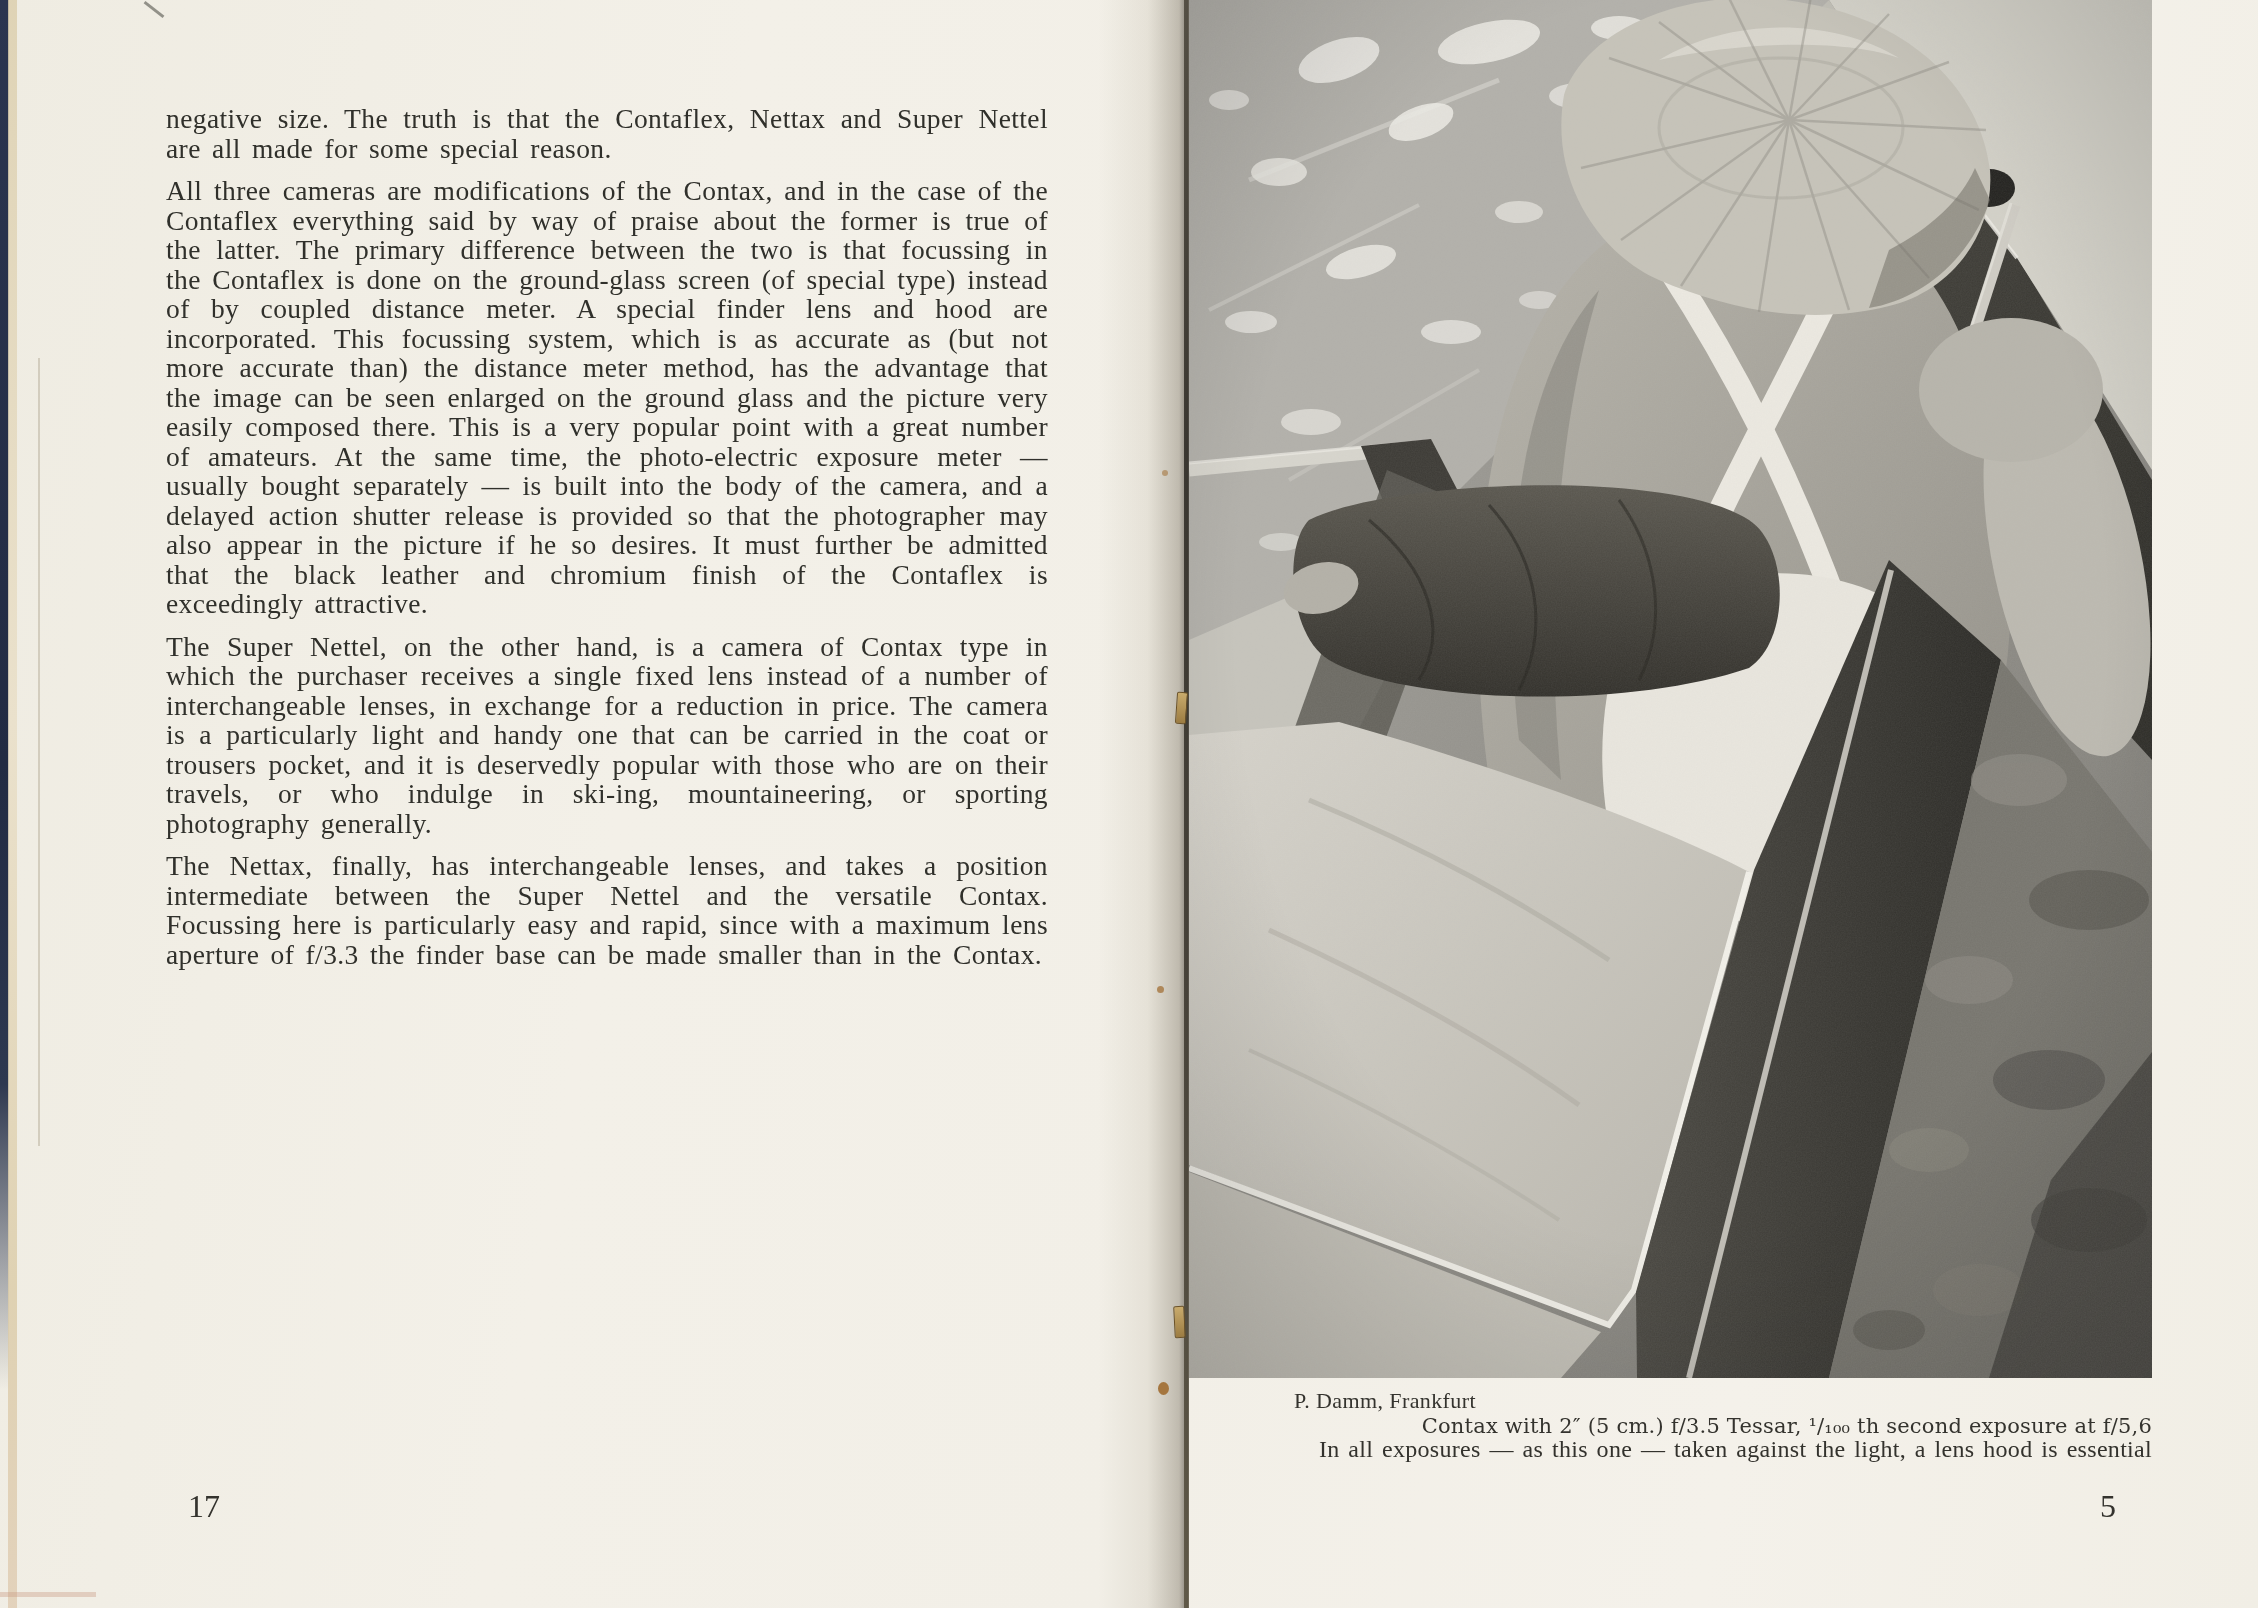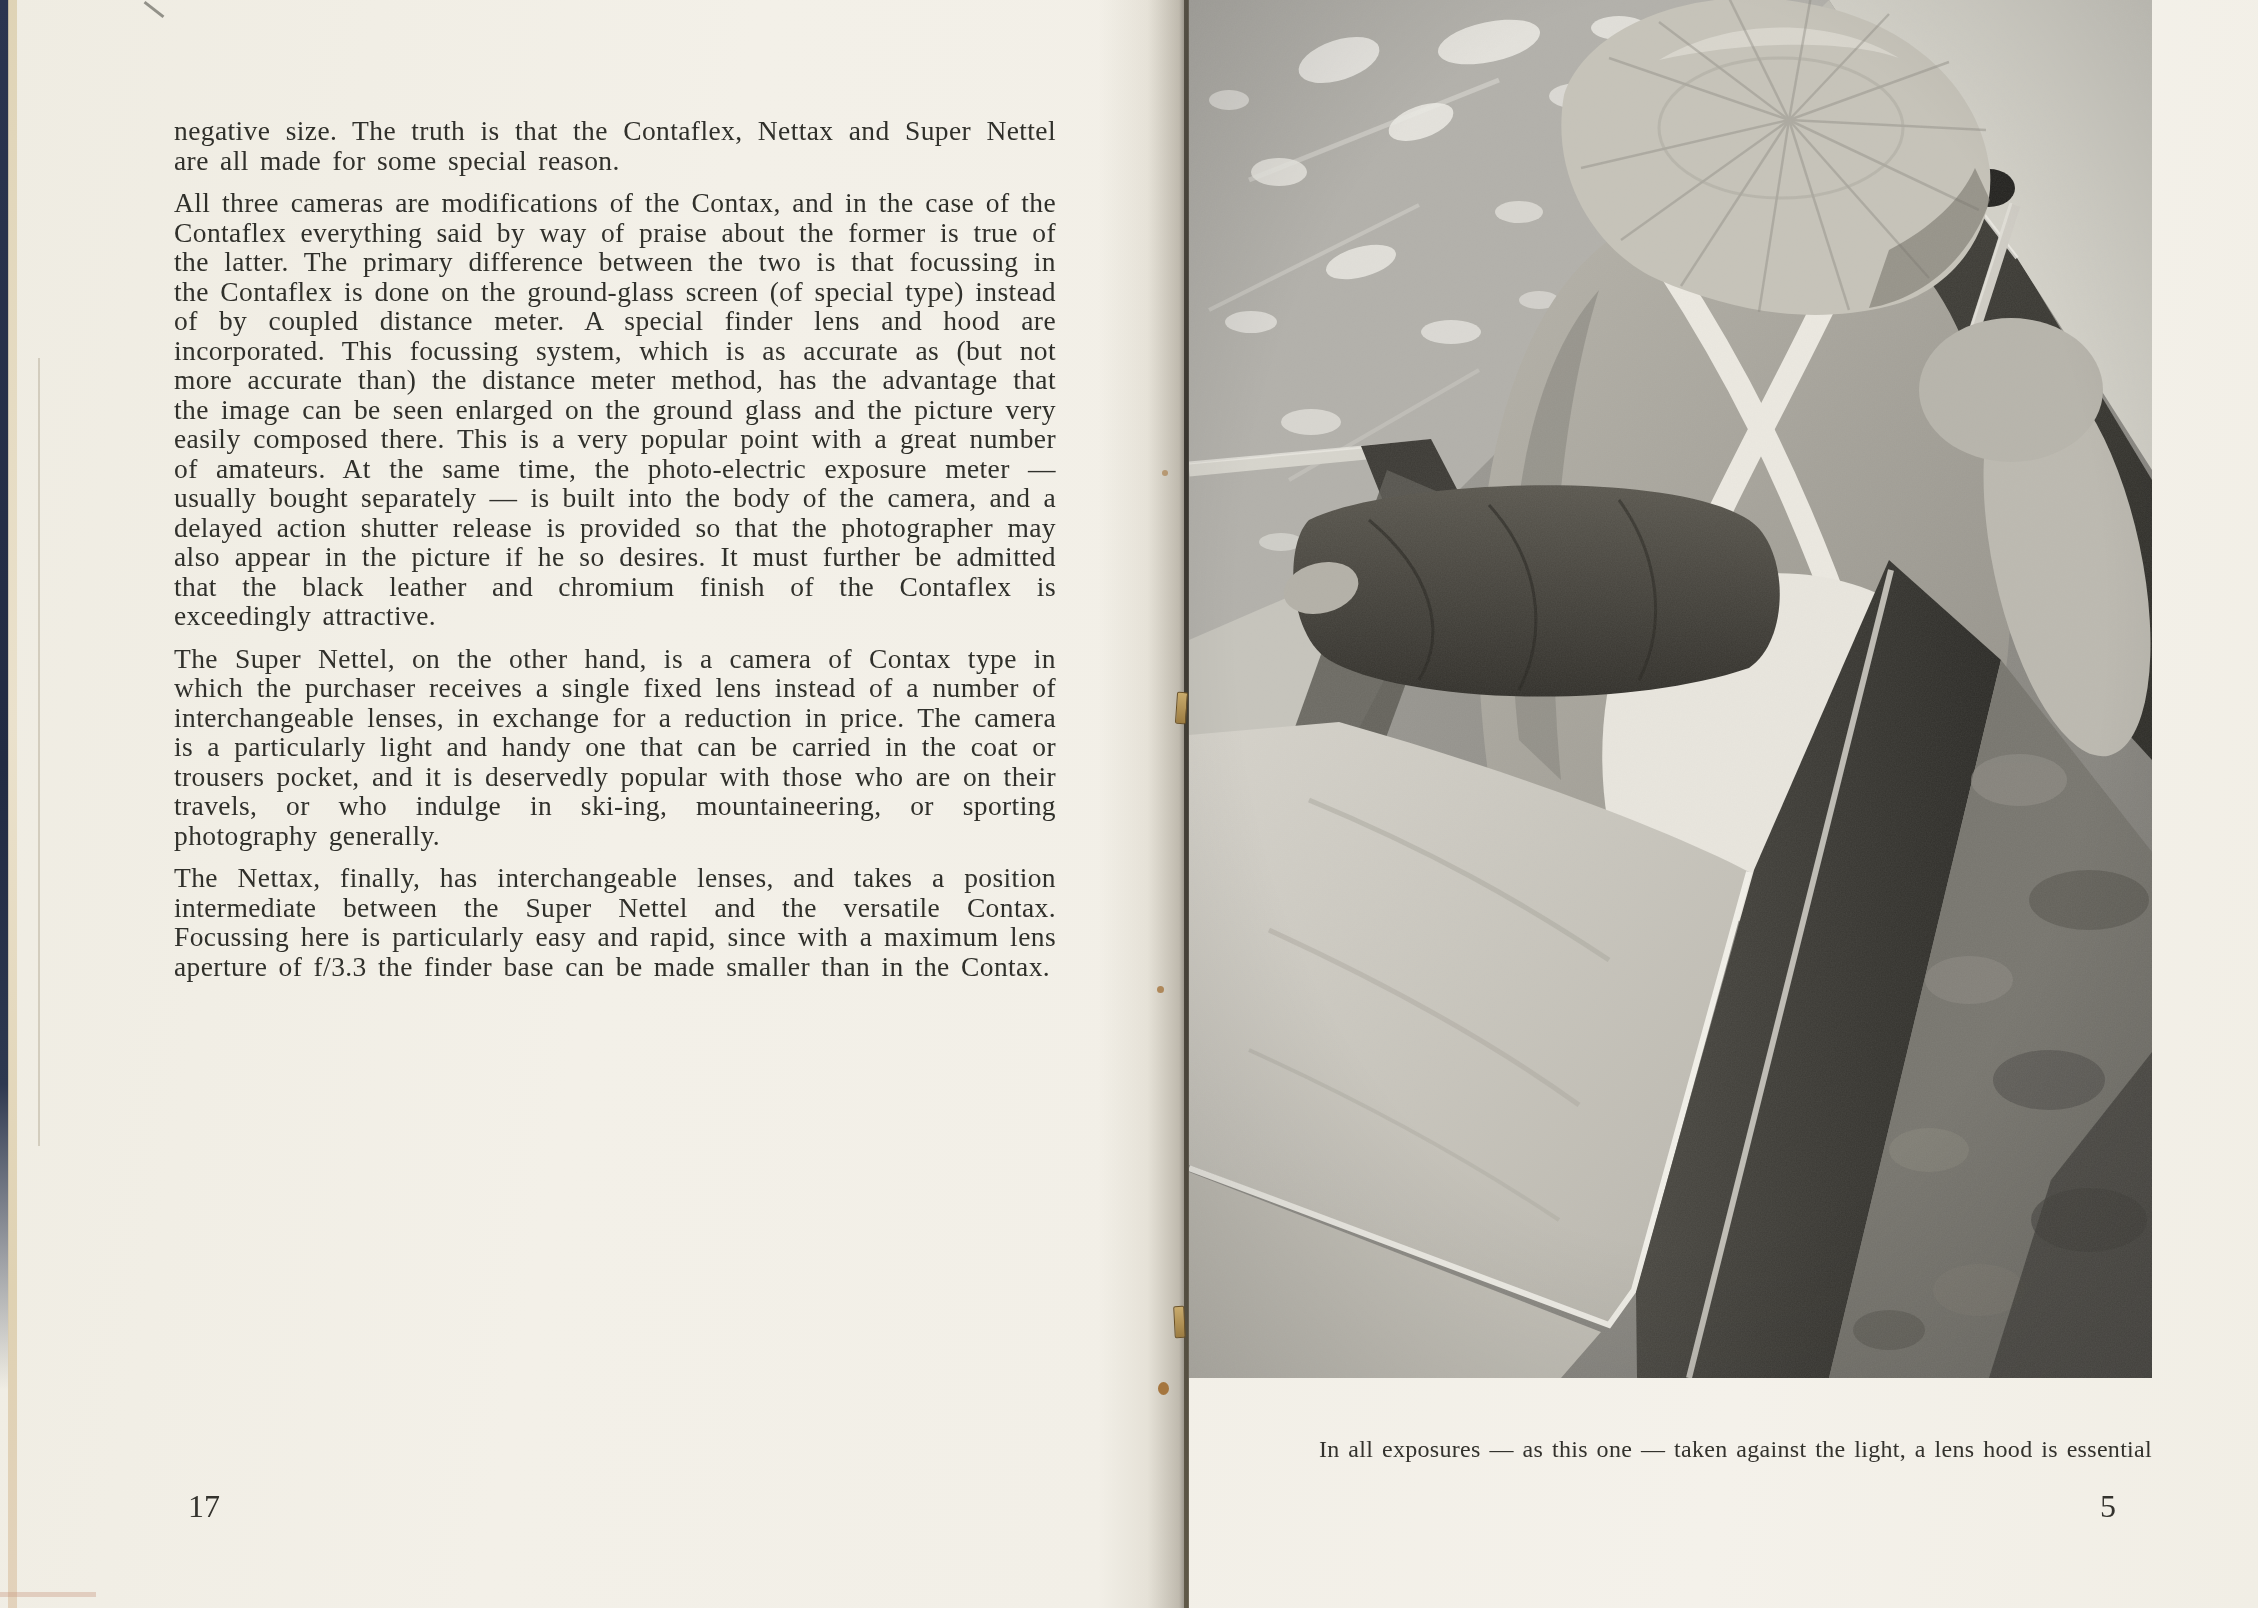--- a/index.html
+++ b/index.html
@@ -25,23 +25,23 @@
   .staple { position:absolute; width:9px; height:30px; background:linear-gradient(#c9ab6c,#9c7c42); border:1px solid #6a5126; border-radius:2px; }
   .staple.s1 { left:1176px; top:692px; transform:rotate(4deg); }
   .staple.s2 { left:1174px; top:1306px; transform:rotate(-3deg); }
   .speck { position:absolute; border-radius:50%; background:#a5763f; }
   .speck.k1 { left:1158px; top:1382px; width:11px; height:13px; }
   .speck.k2 { left:1157px; top:986px;  width:7px;  height:7px; opacity:.8; }
   .speck.k3 { left:1162px; top:470px;  width:6px;  height:6px; opacity:.6; }
 
   
   .textcol {
-    position:absolute; left:174px; top:104px; width:882px;
+    position:absolute; left:166px; top:104px; width:882px;
     font-size:27.5px; line-height:29.5px; letter-spacing:.4px; word-spacing:4px;
-    text-align:justify; color:#30302b;margin-top:12px;
+    text-align:justify; color:#30302b;
   }
   .textcol p { margin:0 0 13px 0; }
   .pagenum { position:absolute; font-size:32px; color:#34332e; }
   .pagenum.left  { left:188px;  top:1488px; }
   .pagenum.right { left:2100px; top:1488px; }
 
   
   .photo { position:absolute; left:1189px; top:0; width:963px; height:1378px; background:#8f8d87; }
   .photo svg { display:block; width:963px; height:1378px; }
   .cap-row { position:absolute; left:1294px; top:1388px; width:858px; font-size:22px; color:#34332e; }
@@ -235,16 +235,20 @@
           <ellipse cx="700" cy="1330" rx="36" ry="20" fill="#5f5d56"></ellipse>
         </g>
         <polygon points="862,1180 963,1052 963,1378 800,1378" fill="#45433e" opacity=".8"></polygon>
       </g>
 
       <rect width="963" height="1378" fill="url(#vign)"></rect>
       <rect width="963" height="1378" filter="url(#grain)" opacity=".35"></rect>
     </svg>
   </div>
 
+  <div class="cap-row">
+    <span class="cap-credit">P. Damm, Frankfurt</span>
+    <span class="cap-tech">Contax with 2″ (5 cm.) f/3.5 Tessar, ¹/₁₀₀ th second exposure at f/5,6</span>
+  </div>
   <div class="cap-note">In all exposures — as this one — taken against the light, a lens hood is essential</div>
   <div class="pagenum right">5</div>
 
 </div>
 
 </body></html>

